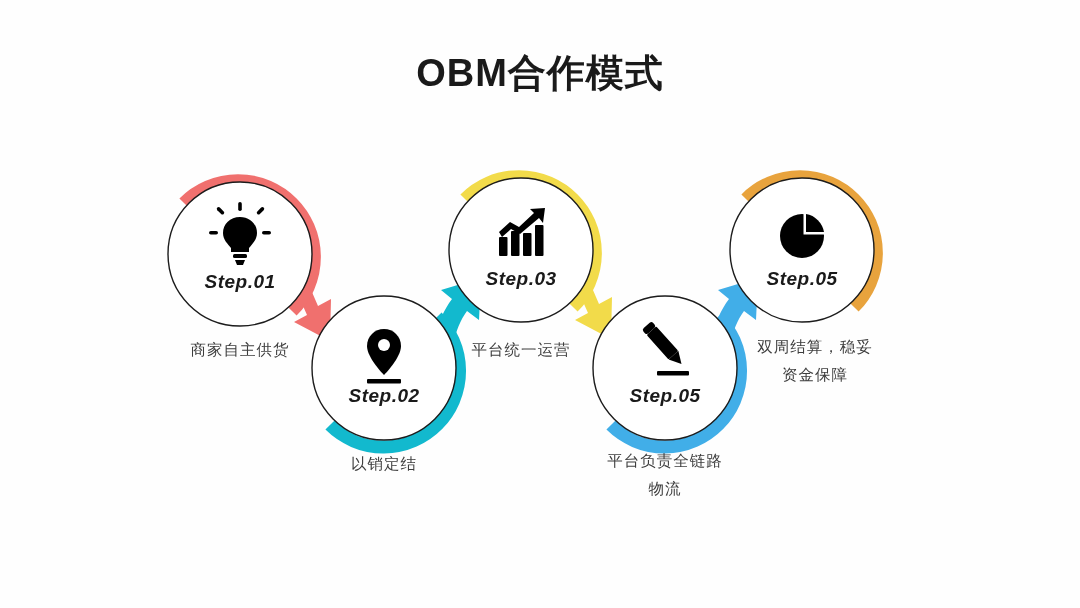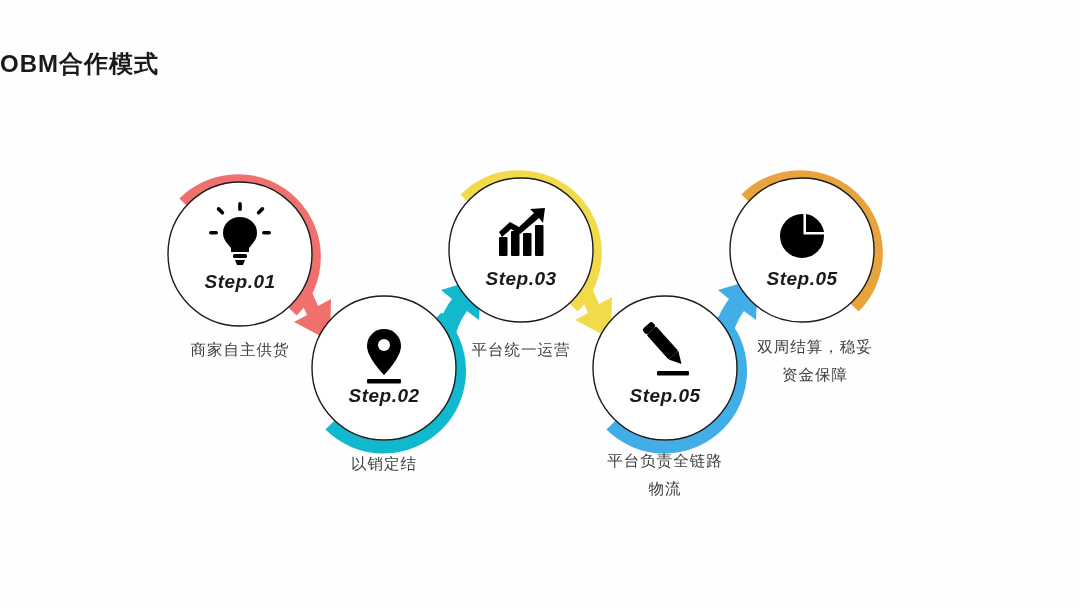--- a/index.html
+++ b/index.html
@@ -17,22 +17,22 @@
   #slide {
     position: absolute;
     inset: 0;
     background: #fefefe;
   }
   #title {
     position: absolute;
     top: 48px;
     left: 0;
     width: 1080px;
-    text-align: left;
-    font-size: 24px;
+    text-align: center;
+    font-size: 38px;
     font-weight: bold;
     color: #1a1a1a;
     letter-spacing: 1px;
   }
   svg#diagram {
     position: absolute;
     top: 0;
     left: 0;
     width: 1080px;
     height: 608px;

